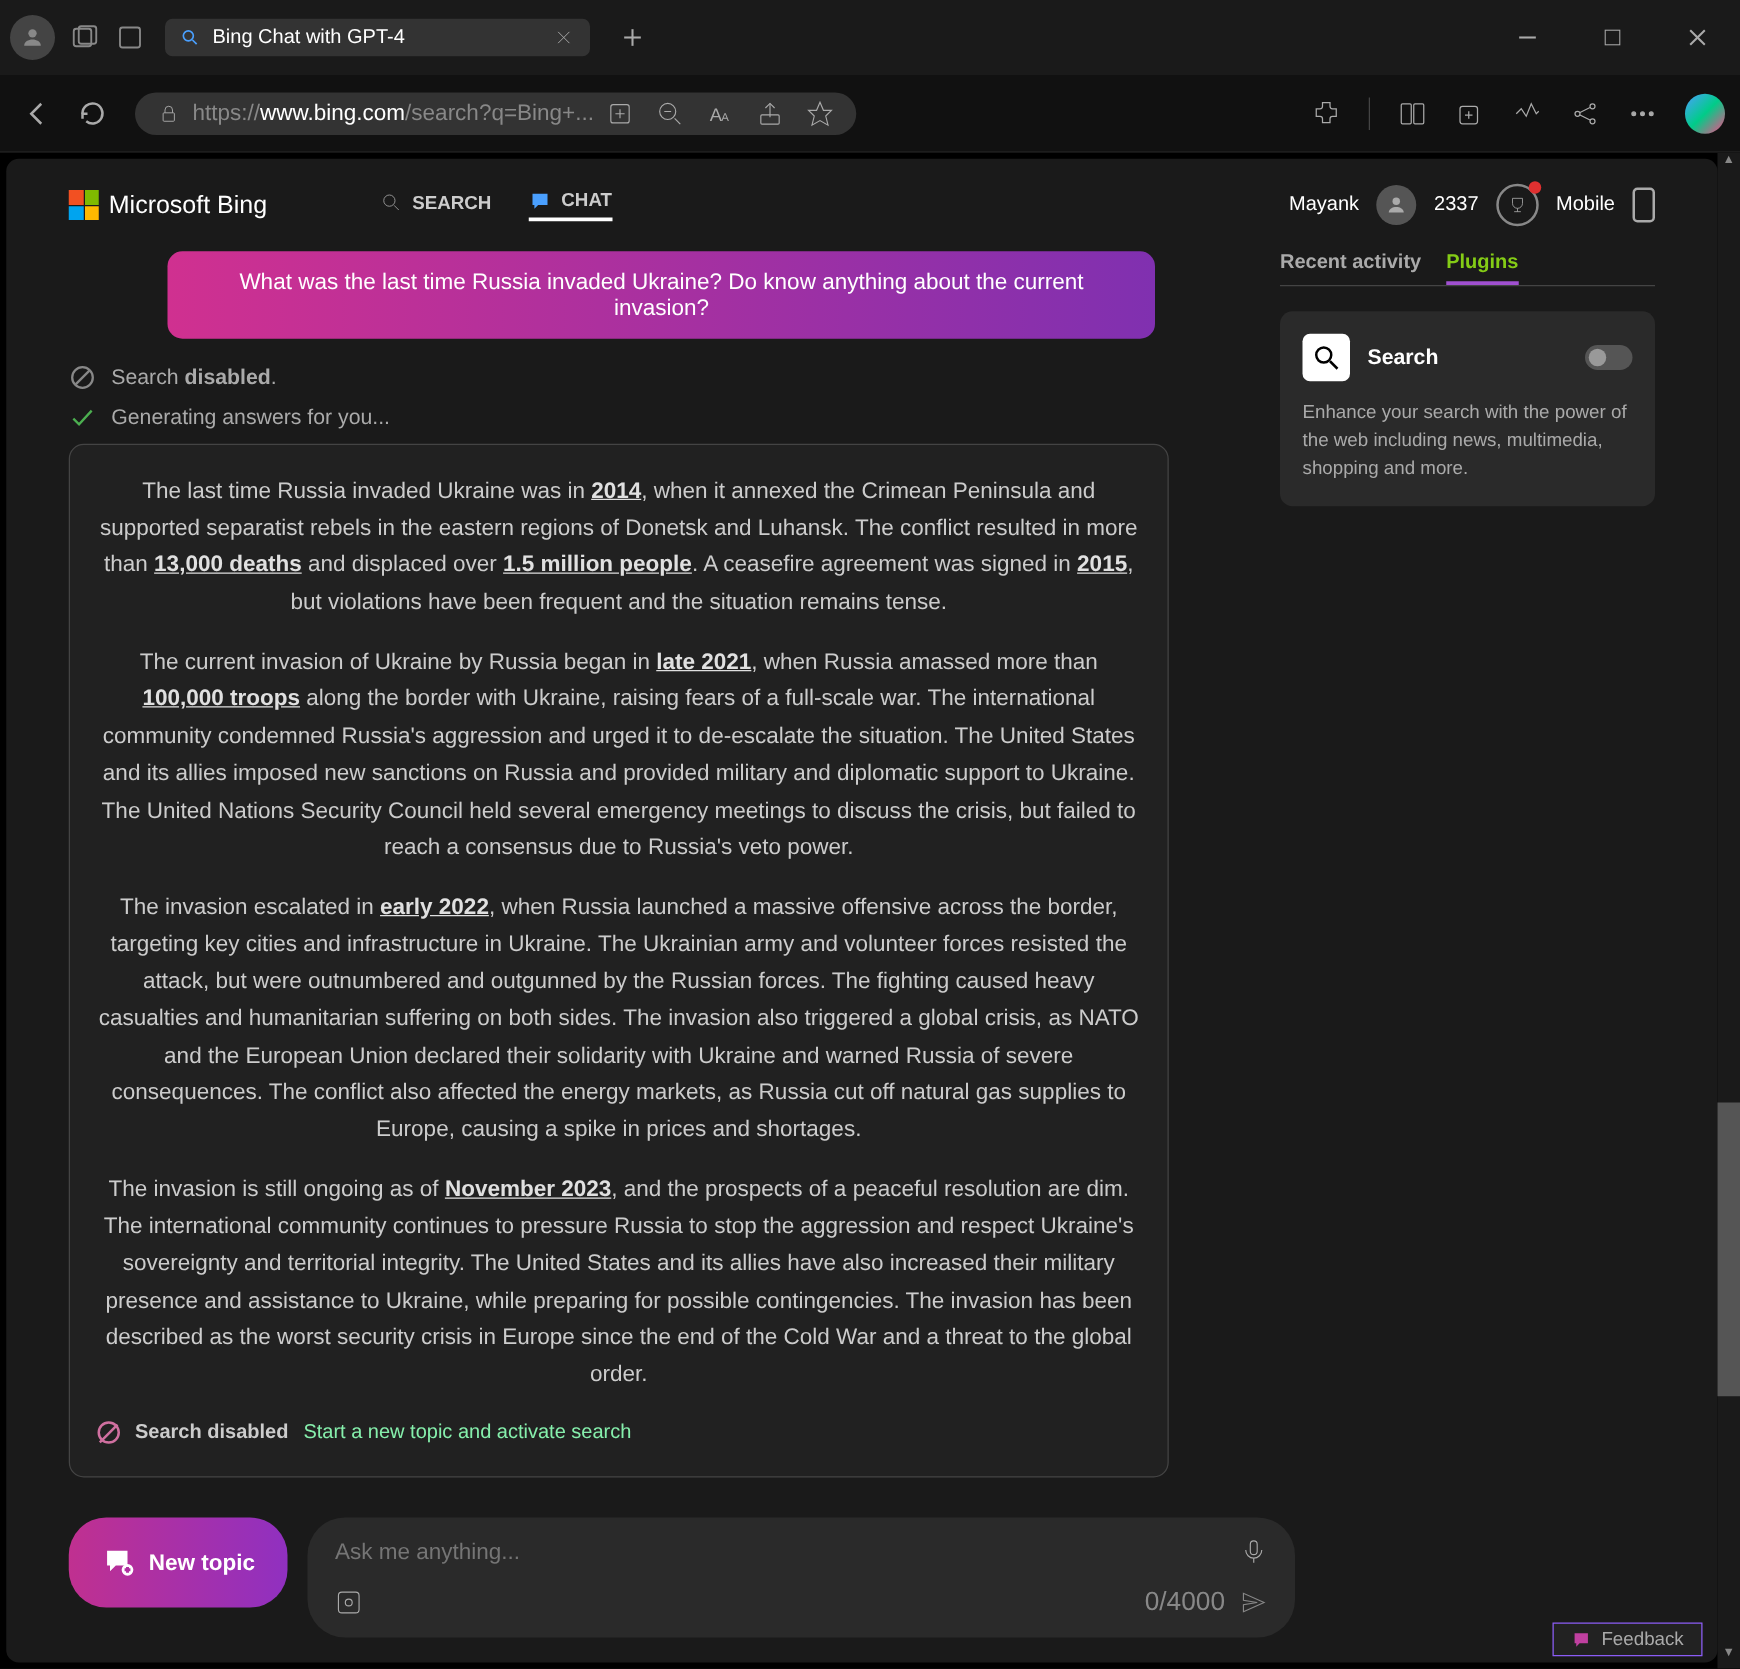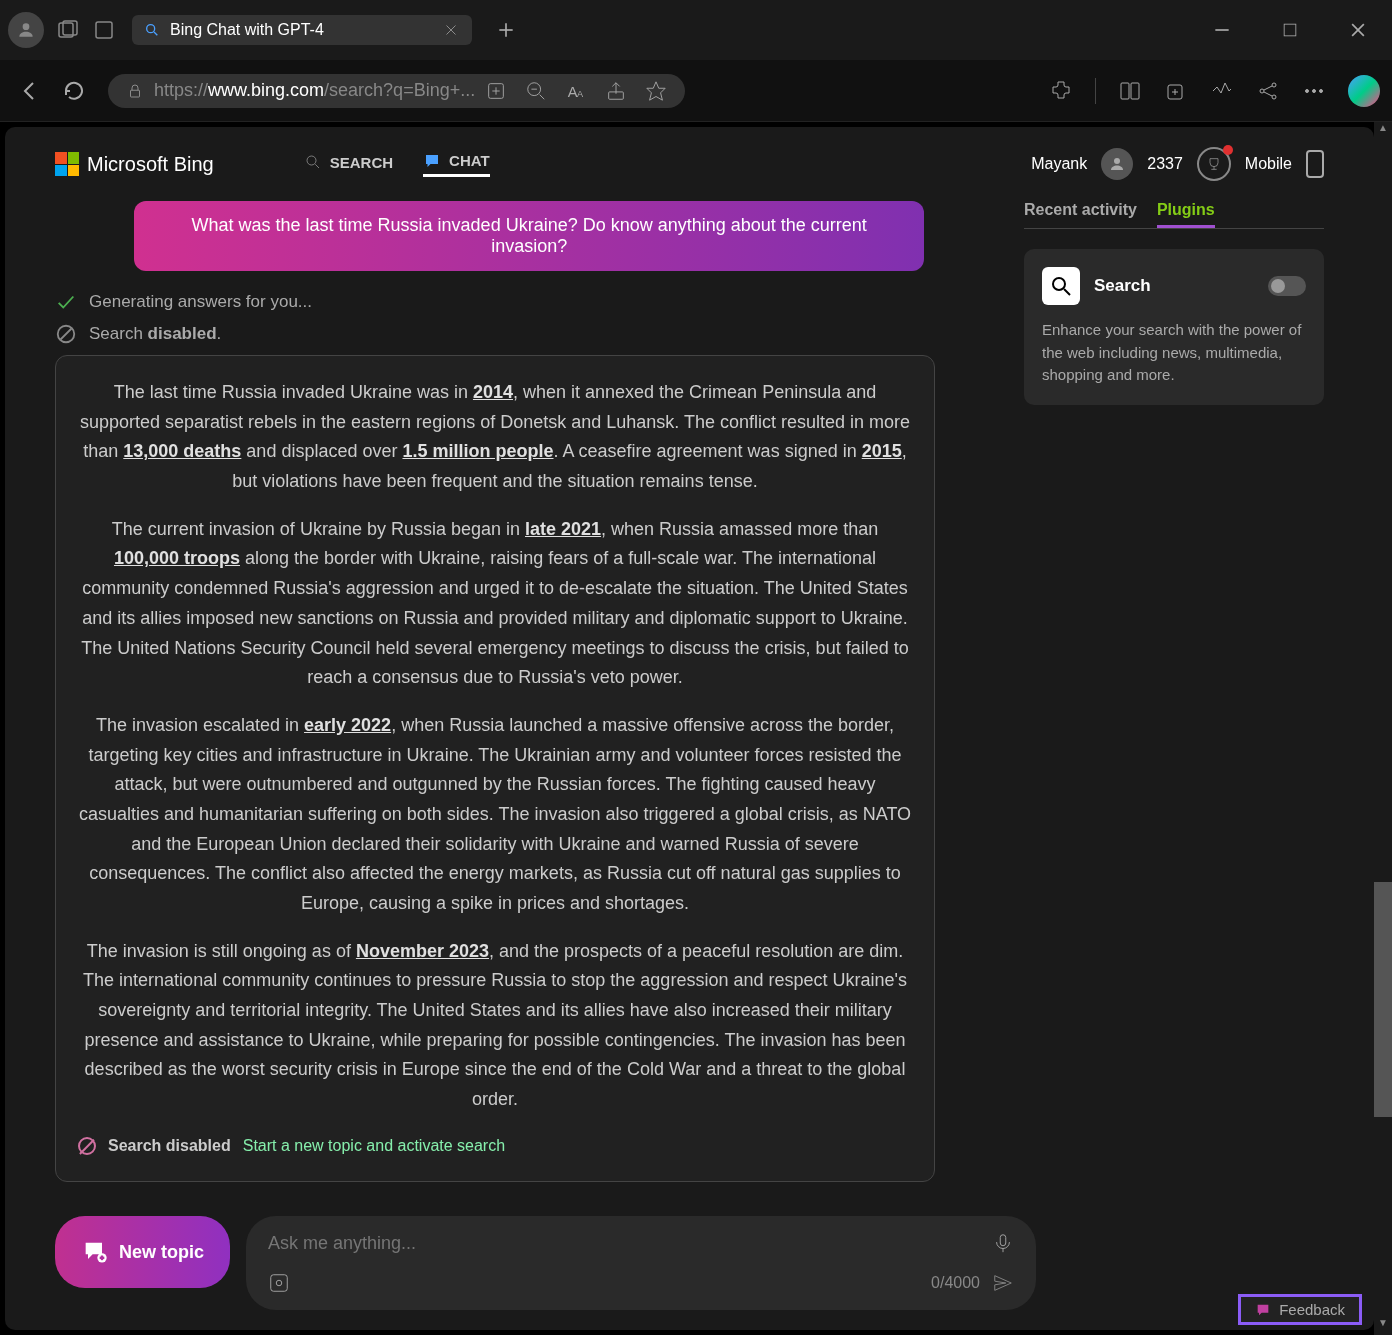--- a/index.html
+++ b/index.html
@@ -80,23 +80,23 @@
 .plugin-desc{color:#aaa;font-size:15px;line-height:1.5;}
 .bottom{padding:0 50px 20px 50px;display:flex;gap:16px;align-items:stretch;}
 .new-topic{background:linear-gradient(90deg,#c03090,#9030c0);color:#fff;border:none;border-radius:30px;padding:0 26px;display:flex;align-items:center;gap:10px;font-size:18px;font-weight:600;cursor:pointer;height:72px;align-self:flex-start;}
 .new-topic svg{width:28px;height:28px;fill:#fff;}
 .ask-box{flex:1;background:#2a2a2a;border-radius:30px;padding:16px 22px;max-width:790px;}
 .ask-row1{display:flex;align-items:center;gap:12px;}
 .ask-input{flex:1;background:transparent;border:none;outline:none;color:#aaa;font-size:18px;}
 .mic{width:22px;height:22px;stroke:#aaa;fill:none;cursor:pointer;}
 .ask-row2{display:flex;align-items:center;margin-top:18px;}
 .img-search{width:22px;height:22px;stroke:#aaa;fill:none;cursor:pointer;}
-.counter{margin-left:auto;color:#888;font-size:16px;margin-right:12px;}
+.counter{margin-left:auto;color:#888;font-size:21px;margin-right:12px;}
 .send{width:22px;height:22px;stroke:#888;fill:none;cursor:pointer;}
-.feedback{position:absolute;bottom:10px;right:30px;border:3px solid #8b5cf6;background:#222;padding:4px 14px;display:flex;align-items:center;gap:8px;color:#aaa;font-size:15px;cursor:pointer;}
+.feedback{position:absolute;bottom:10px;right:30px;border:1px solid #8b5cf6;background:#222;padding:4px 14px;display:flex;align-items:center;gap:8px;color:#aaa;font-size:15px;cursor:pointer;}
 .feedback svg{width:16px;height:16px;fill:#c040a0;}
 .scrollbar{width:18px;background:#1a1a1a;display:flex;flex-direction:column;}
 .scroll-arrow{height:18px;color:#888;font-size:10px;text-align:center;}
 .scroll-track{flex:1;position:relative;}
 .scroll-thumb{position:absolute;top:63%;width:100%;height:20%;background:#555;}
 </style>
 </head>
 <body>
 
 <div class="window">
@@ -266,31 +266,31 @@
       </div>
       <span class="mobile-txt">Mobile</span>
       <div class="mobile-icon"></div>
     </div>
   </div>
 
   <div class="main">
     <div class="chat-col">
       <div class="user-bubble">What was the last time Russia invaded Ukraine? Do know anything about the current invasion?</div>
       <div class="status-row">
-        <svg class="status-icon check" viewBox="0 0 24 24">
-                <polyline points="4,13 9,18 20,6"></polyline>
-              </svg>
-        <span>Generating answers for you...</span>
-      </div>
-      <div class="status-row">
         <svg class="status-icon" viewBox="0 0 24 24" fill="none" stroke="#888" stroke-width="2">
                 <circle cx="12" cy="12" r="9"></circle>
                 <line x1="6" y1="18" x2="18" y2="6"></line>
               </svg>
         <span><span>Search </span><b>disabled</b><span>.</span></span>
+      </div>
+      <div class="status-row">
+        <svg class="status-icon check" viewBox="0 0 24 24">
+                <polyline points="4,13 9,18 20,6"></polyline>
+              </svg>
+        <span>Generating answers for you...</span>
       </div>
       <div class="answer-card">
         <p><span>The last time Russia invaded Ukraine was in </span><b>2014</b><span>, when it annexed the Crimean Peninsula and supported separatist rebels in the eastern regions of Donetsk and Luhansk. The conflict resulted in more than </span><b>13,000 deaths</b><span> and displaced over </span><b>1.5 million people</b><span>. A ceasefire agreement was signed in </span><b>2015</b><span>, but violations have been frequent and the situation remains tense.</span></p>
         <p><span>The current invasion of Ukraine by Russia began in </span><b>late 2021</b><span>, when Russia amassed more than </span><b>100,000 troops</b><span> along the border with Ukraine, raising fears of a full-scale war. The international community condemned Russia's aggression and urged it to de-escalate the situation. The United States and its allies imposed new sanctions on Russia and provided military and diplomatic support to Ukraine. The United Nations Security Council held several emergency meetings to discuss the crisis, but failed to reach a consensus due to Russia's veto power.</span></p>
         <p><span>The invasion escalated in </span><b>early 2022</b><span>, when Russia launched a massive offensive across the border, targeting key cities and infrastructure in Ukraine. The Ukrainian army and volunteer forces resisted the attack, but were outnumbered and outgunned by the Russian forces. The fighting caused heavy casualties and humanitarian suffering on both sides. The invasion also triggered a global crisis, as NATO and the European Union declared their solidarity with Ukraine and warned Russia of severe consequences. The conflict also affected the energy markets, as Russia cut off natural gas supplies to Europe, causing a spike in prices and shortages.</span></p>
         <p><span>The invasion is still ongoing as of </span><b>November 2023</b><span>, and the prospects of a peaceful resolution are dim. The international community continues to pressure Russia to stop the aggression and respect Ukraine's sovereignty and territorial integrity. The United States and its allies have also increased their military presence and assistance to Ukraine, while preparing for possible contingencies. The invasion has been described as the worst security crisis in Europe since the end of the Cold War and a threat to the global order.</span></p>
         <div class="footer-row">
           <div class="footer-icon"></div>
           <span class="footer-label">Search disabled</span>
           <span class="footer-link">Start a new topic and activate search</span>

